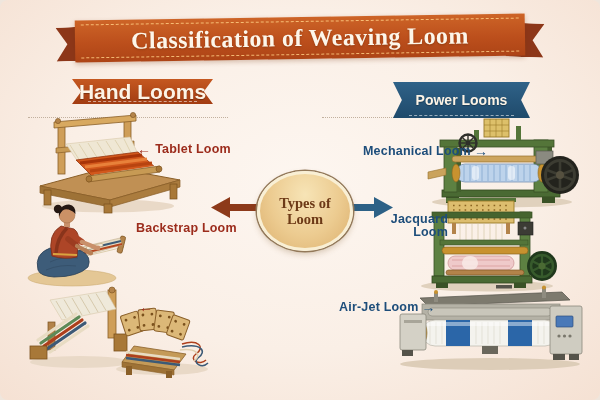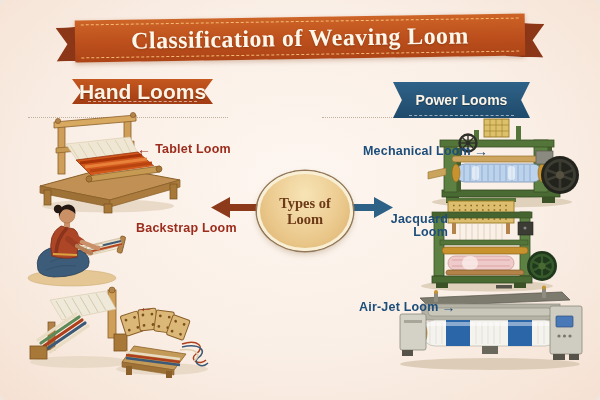--- a/index.html
+++ b/index.html
@@ -69,21 +69,21 @@
   .item-label{
     position:absolute;font-weight:bold;font-size:12.5px;letter-spacing:.2px;
     z-index:2;white-space:nowrap;display:flex;align-items:center;
   }
   .left-label{color:#9c2c1c;}
   .right-label{color:#1d4d7a;margin-left:12px;}
   .frame-label{left:137px;top:142px;}
   .backstrap-label{left:136px;top:221px;}
   .tablet-label{left:139px;top:300px;}
   .mechanical-label{left:351px;top:144px;}
-  .airjet-label{left:347px;top:300px;justify-content:space-between;}
+  .airjet-label{left:327px;top:300px;justify-content:space-between;}
   .jacquard-label{left:366px;top:213px;width:70px;display:block;text-align:right;
     line-height:13px;white-space:normal;}
   .arrow-glyph{font-size:14px;line-height:1;}
   .arrow-pre{margin-right:4px;}
   .arrow-post{margin-left:3px;}
   
   .illus{position:absolute;z-index:1;}
   .frame-illus{left:30px;top:110px;}
   .backstrap-illus{left:20px;top:196px;}
   .tablet-illus{left:20px;top:282px;}

